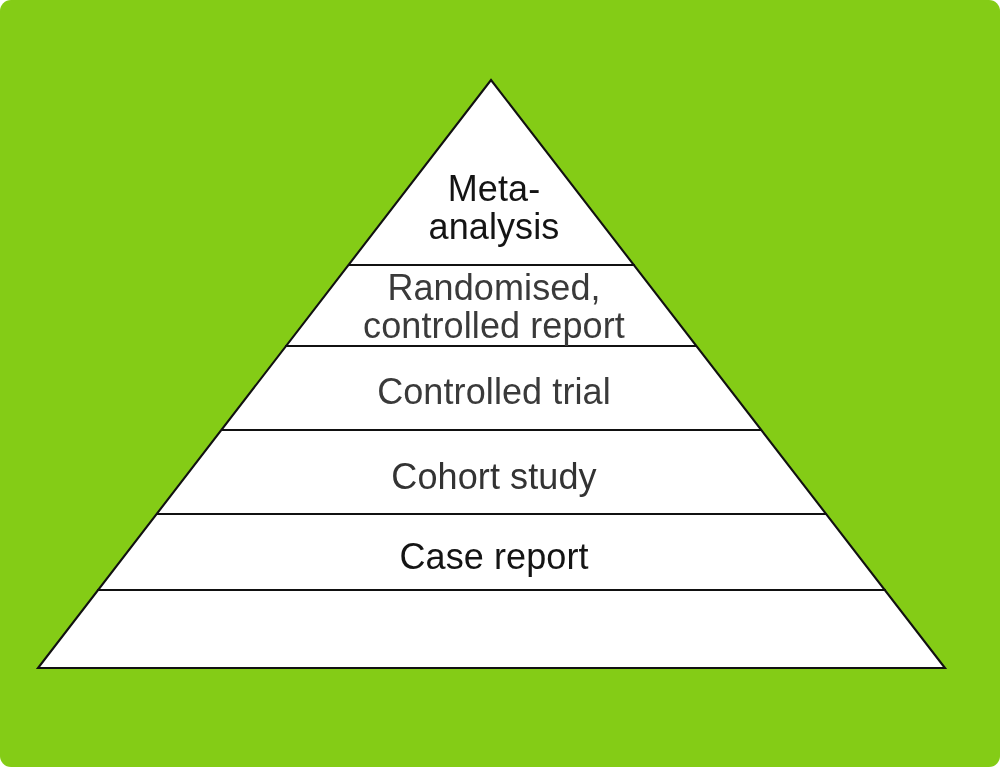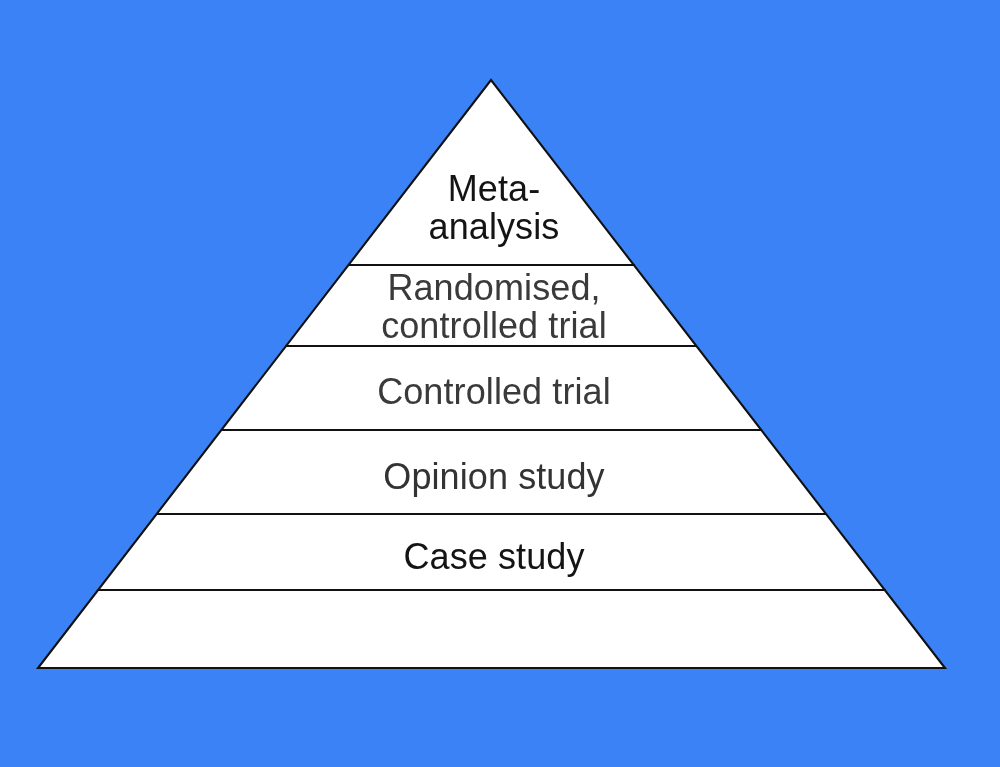--- a/index.html
+++ b/index.html
@@ -11,21 +11,22 @@
   body {
     width: 1000px;
     height: 767px;
     overflow: hidden;
     font-family: "Liberation Sans", sans-serif;
   }
   #pyramid-figure {
     position: relative;
     width: 1000px;
     height: 767px;
-    background: #3b82f6;
+    background: #84cc16;
+    border-radius: 11px;
   }
   #pyramid-svg {
     position: absolute;
     left: 0;
     top: 0;
     width: 1000px;
     height: 767px;
     display: block;
   }
   .pyramid-outline {
@@ -58,22 +59,22 @@
     <line class="pyramid-divider" x1="285" y1="346" x2="697" y2="346"></line>
     <line class="pyramid-divider" x1="221" y1="430" x2="762" y2="430"></line>
     <line class="pyramid-divider" x1="156" y1="514" x2="827" y2="514"></line>
     <line class="pyramid-divider" x1="97" y1="590" x2="886" y2="590"></line>
   </svg>
 
   <div class="level-label" style="left:294px; top:170px; width:400px; font-size:36px; color:#141414;">Meta-
 analysis</div>
 
   <div class="level-label" style="left:294px; top:269px; width:400px; font-size:36px; color:#3a3a3a;">Randomised,
-controlled trial</div>
+controlled report</div>
 
   <div class="level-label" style="left:294px; top:373px; width:400px; font-size:36px; color:#3a3a3a;">Controlled trial</div>
 
-  <div class="level-label" style="left:294px; top:458px; width:400px; font-size:36px; color:#333333;">Opinion study</div>
+  <div class="level-label" style="left:294px; top:458px; width:400px; font-size:36px; color:#333333;">Cohort study</div>
 
-  <div class="level-label" style="left:294px; top:538px; width:400px; font-size:36px; color:#141414;">Case study</div>
+  <div class="level-label" style="left:294px; top:538px; width:400px; font-size:36px; color:#141414;">Case report</div>
 
 
 </div>
 
 </body></html>

